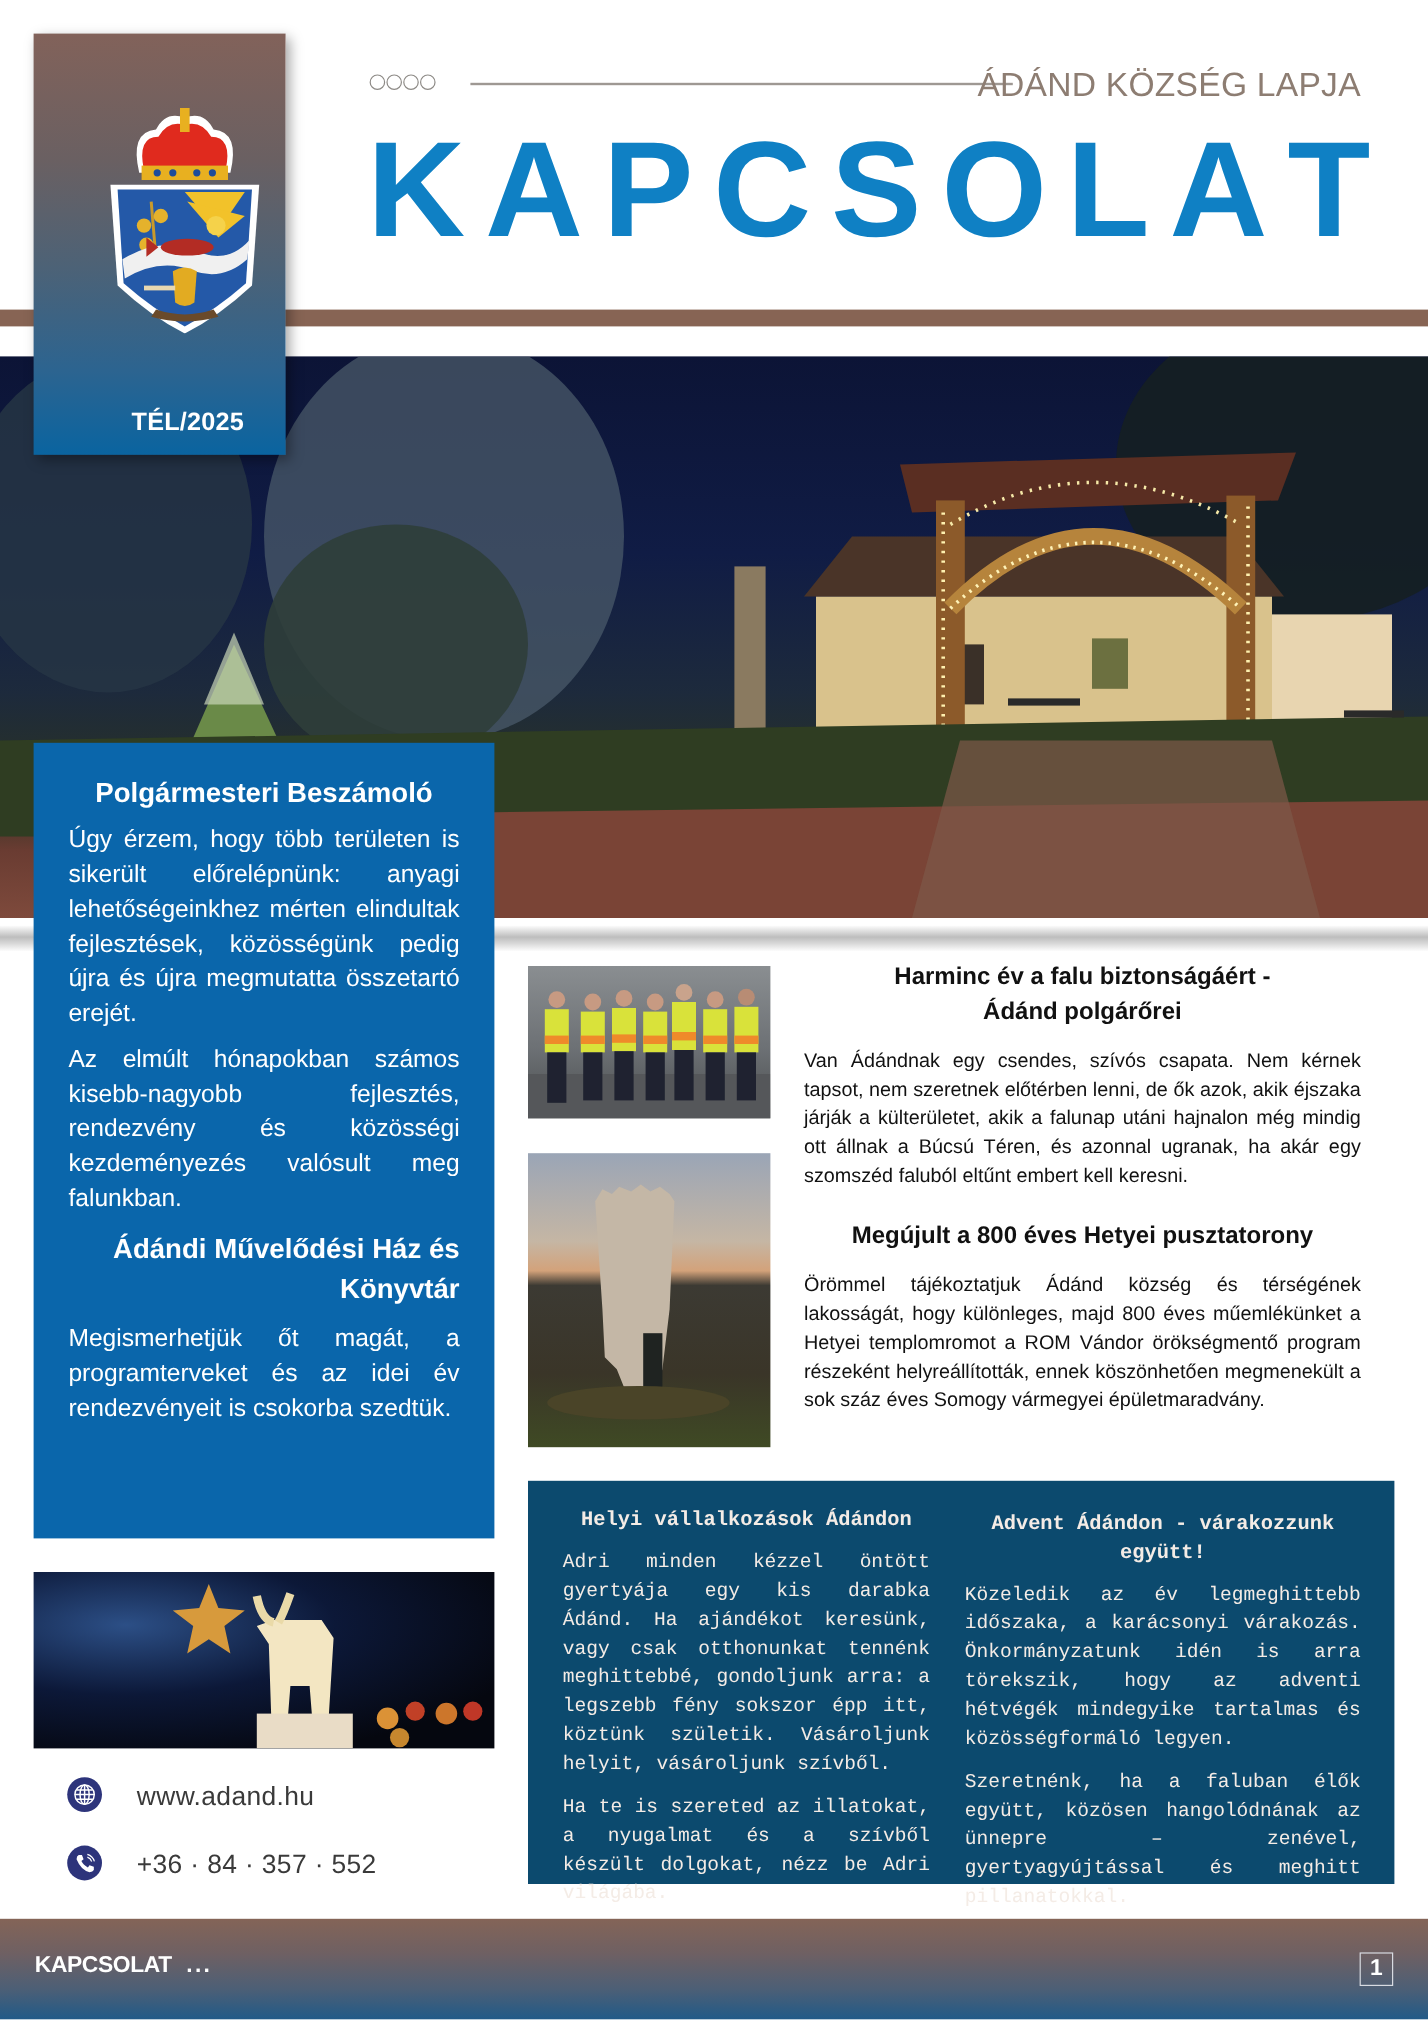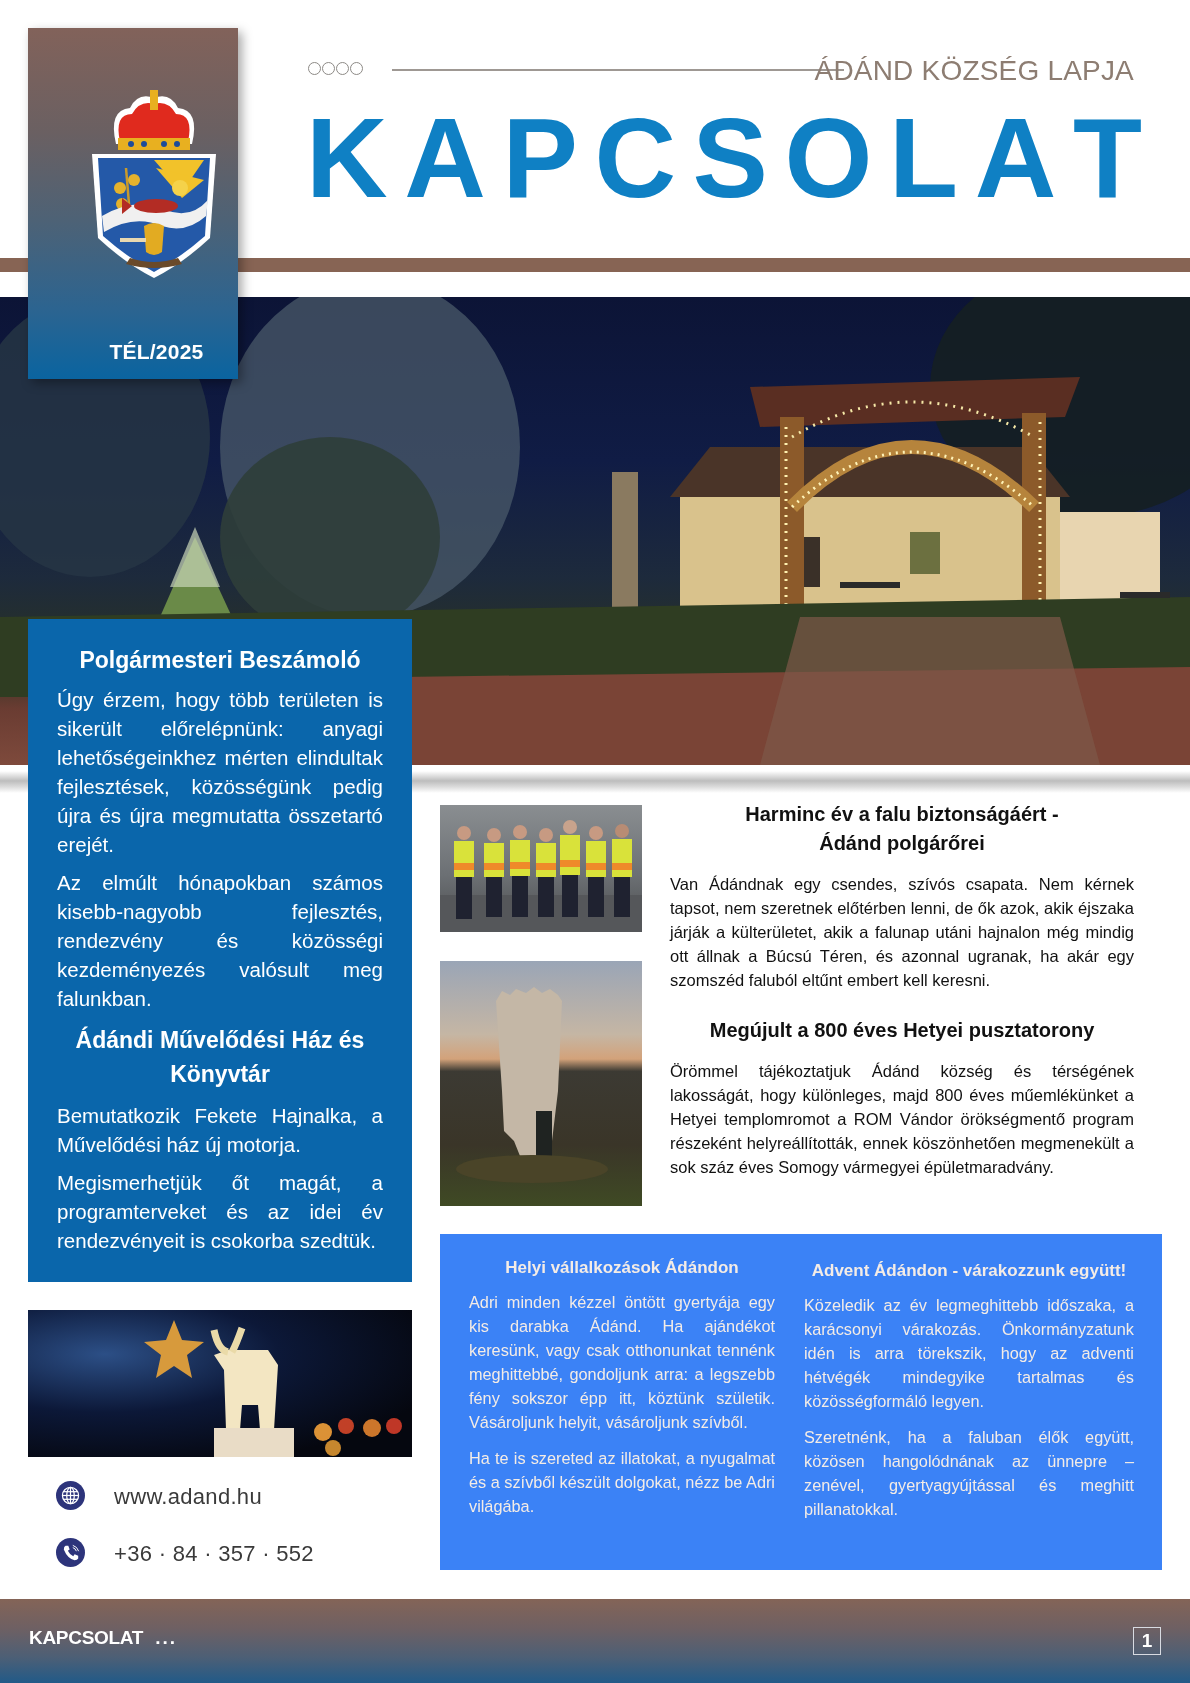--- a/index.html
+++ b/index.html
@@ -42,21 +42,21 @@
     position: absolute; left: 0; top: 771px; width: 1190px; height: 22px;
     background: linear-gradient(180deg, #ffffff 0%, #bdbdbd 45%, #d9d9d9 70%, #ffffff 100%);
   }
 
   
   .blue-box {
     position: absolute; left: 28px; top: 619px; width: 384px; height: 663px;
     background: #0a66ab; color: #ffffff; padding: 26px 29px 0 29px; z-index: 6;
   }
   .blue-box h2 { font-size: 23px; font-weight: bold; text-align: center; line-height: 30px; margin-bottom: 10px; }
-  .blue-box h2.second { margin-top: 10px; line-height: 34px; }
+  .blue-box h2.second { margin-top: 10px; line-height: 34px; text-align: right; }
   .blue-box p { font-size: 20.5px; line-height: 29px; text-align: justify; margin-bottom: 9px; }
 
   .reindeer {
     position: absolute; left: 28px; top: 1310px; width: 384px; height: 147px; overflow: hidden;
     background: radial-gradient(ellipse at 20% 30%, #2c4f86 0%, #0c1838 40%, #05070f 80%);
   }
   .contact { position: absolute; left: 56px; display: flex; align-items: flex-end; }
   .contact .ic {
     width: 29px; height: 29px; border-radius: 50%; background: #2d347b;
     display: flex; align-items: center; justify-content: center;
@@ -69,21 +69,21 @@
   .photo-tower { left: 440px; top: 961px; width: 202px; height: 245px; background: linear-gradient(180deg,#9aa5b6 0%, #c5b6a4 30%, #d3a27a 40%, #3c3a33 45%, #3a3528 75%, #3f4a24 100%); }
 
   
   .article { position: absolute; left: 670px; width: 464px; }
   .article h3 { font-size: 20px; font-weight: bold; text-align: center; line-height: 29px; color: #111; }
   .article p { font-size: 16.5px; line-height: 24px; text-align: justify; color: #111; margin-top: 14px; }
 
   
   .brown-box {
     position: absolute; left: 440px; top: 1234px; width: 722px; height: 336px;
-    background: #3b82f6; color: #f4ece6;
+    background: #0c4a6e; color: #f4ece6; font-family: Liberation Mono, monospace;
   }
   .bcol { position: absolute; top: 22px; }
   .bcol h4 { font-size: 17px; font-weight: bold; text-align: center; line-height: 24px; margin-bottom: 10px; }
   .bcol p { font-size: 16.3px; line-height: 24px; text-align: justify; margin-bottom: 12px; }
   .bcol-left { left: 29px; width: 306px; }
   .bcol-right { left: 364px; width: 330px; top: 25px; }
 
   
   .footer {
     position: absolute; left: 0; top: 1599px; width: 1190px; height: 84px;
@@ -199,21 +199,20 @@
     <rect x="1120" y="295" width="50" height="6" fill="#2a2a2a"></rect>
   </svg>
 </div>
 <div class="shadow-band"></div>
 
 <div class="blue-box">
   <h2>Polgármesteri Beszámoló</h2>
   <p>Úgy érzem, hogy több területen is sikerült előrelépnünk: anyagi lehetőségeinkhez mérten elindultak fejlesztések, közösségünk pedig újra és újra megmutatta összetartó erejét.</p>
   <p>Az elmúlt hónapokban számos kisebb-nagyobb fejlesztés, rendezvény és közösségi kezdeményezés valósult meg falunkban.</p>
   <h2 class="second">Ádándi Művelődési Ház és Könyvtár</h2>
-  <p>Bemutatkozik Fekete Hajnalka, a Művelődési ház új motorja.</p>
   <p>Megismerhetjük őt magát, a programterveket és az idei év rendezvényeit is csokorba szedtük.</p>
 </div>
 
 <div class="reindeer">
   <svg width="384" height="147" viewBox="0 0 384 147">
     <circle cx="295" cy="122" r="9" fill="#f3a13a" opacity="0.9"></circle>
     <circle cx="318" cy="116" r="8" fill="#e34a2a" opacity="0.85"></circle>
     <circle cx="344" cy="118" r="9" fill="#f08a30" opacity="0.85"></circle>
     <circle cx="366" cy="116" r="8" fill="#e0402c" opacity="0.85"></circle>
     <circle cx="305" cy="138" r="8" fill="#f6a836" opacity="0.8"></circle>

